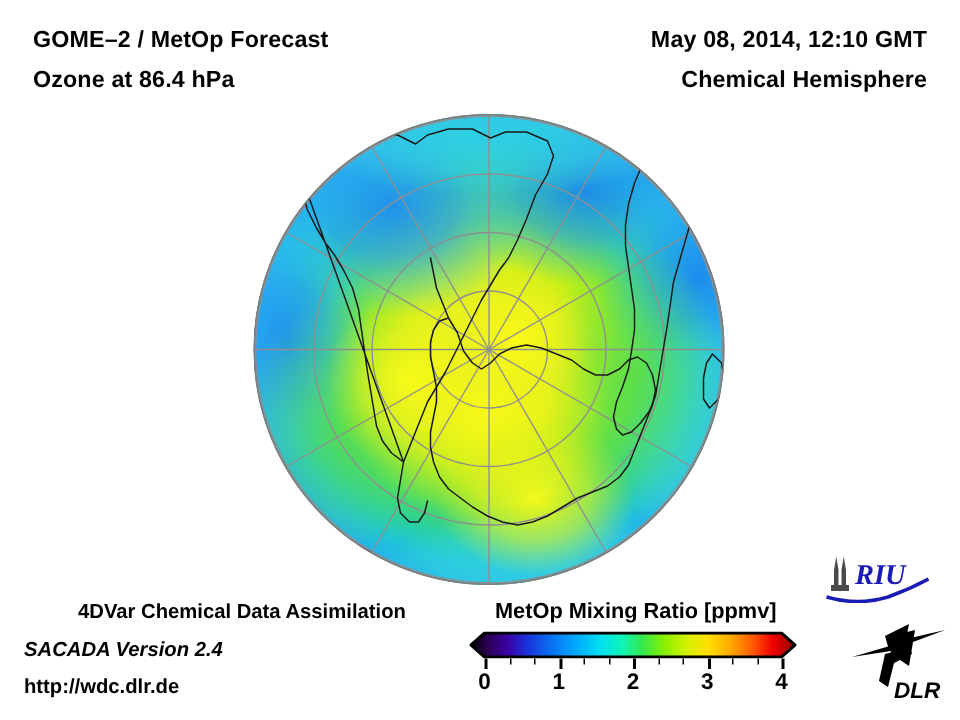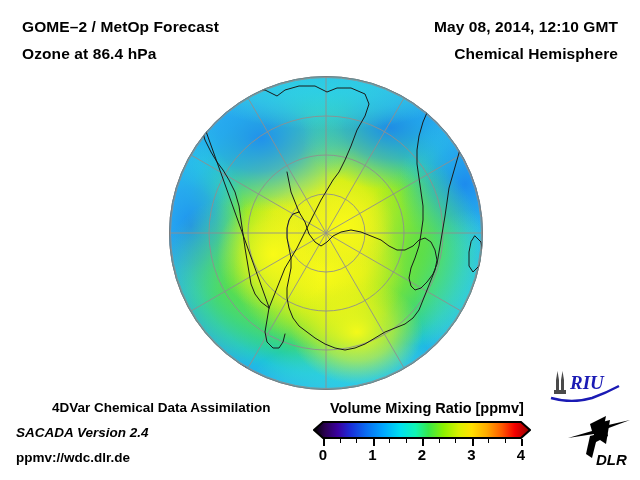--- a/index.html
+++ b/index.html
@@ -171,23 +171,23 @@
           <path d="M50,296 L58,296 L56,300 L50,300 Z"></path>
         </g>
       </g>
     </svg>
   </div>
   <div id="globe-rim"></div>
 </div>
 
 <div class="foot" id="foot1">4DVar Chemical Data Assimilation</div>
 <div class="foot" id="foot2">SACADA Version 2.4</div>
-<div class="foot" id="foot3">ppmv://wdc.dlr.de</div>
-
-<div id="cbar-title">Volume Mixing Ratio [ppmv]</div>
+<div class="foot" id="foot3">http://wdc.dlr.de</div>
+
+<div id="cbar-title">MetOp Mixing Ratio [ppmv]</div>
 <div id="cbar-box">
   <svg width="218" height="18" viewBox="0 0 218 18">
     <defs>
         <linearGradient id="cmap" x1="0" y1="0" x2="1" y2="0">
           <stop offset="0%" stop-color="#000000"></stop>
           <stop offset="5%" stop-color="#2a0050"></stop>
           <stop offset="11%" stop-color="#3a00a0"></stop>
           <stop offset="17%" stop-color="#1a2ed8"></stop>
           <stop offset="24%" stop-color="#0a6bf0"></stop>
           <stop offset="32%" stop-color="#00a6ff"></stop>

